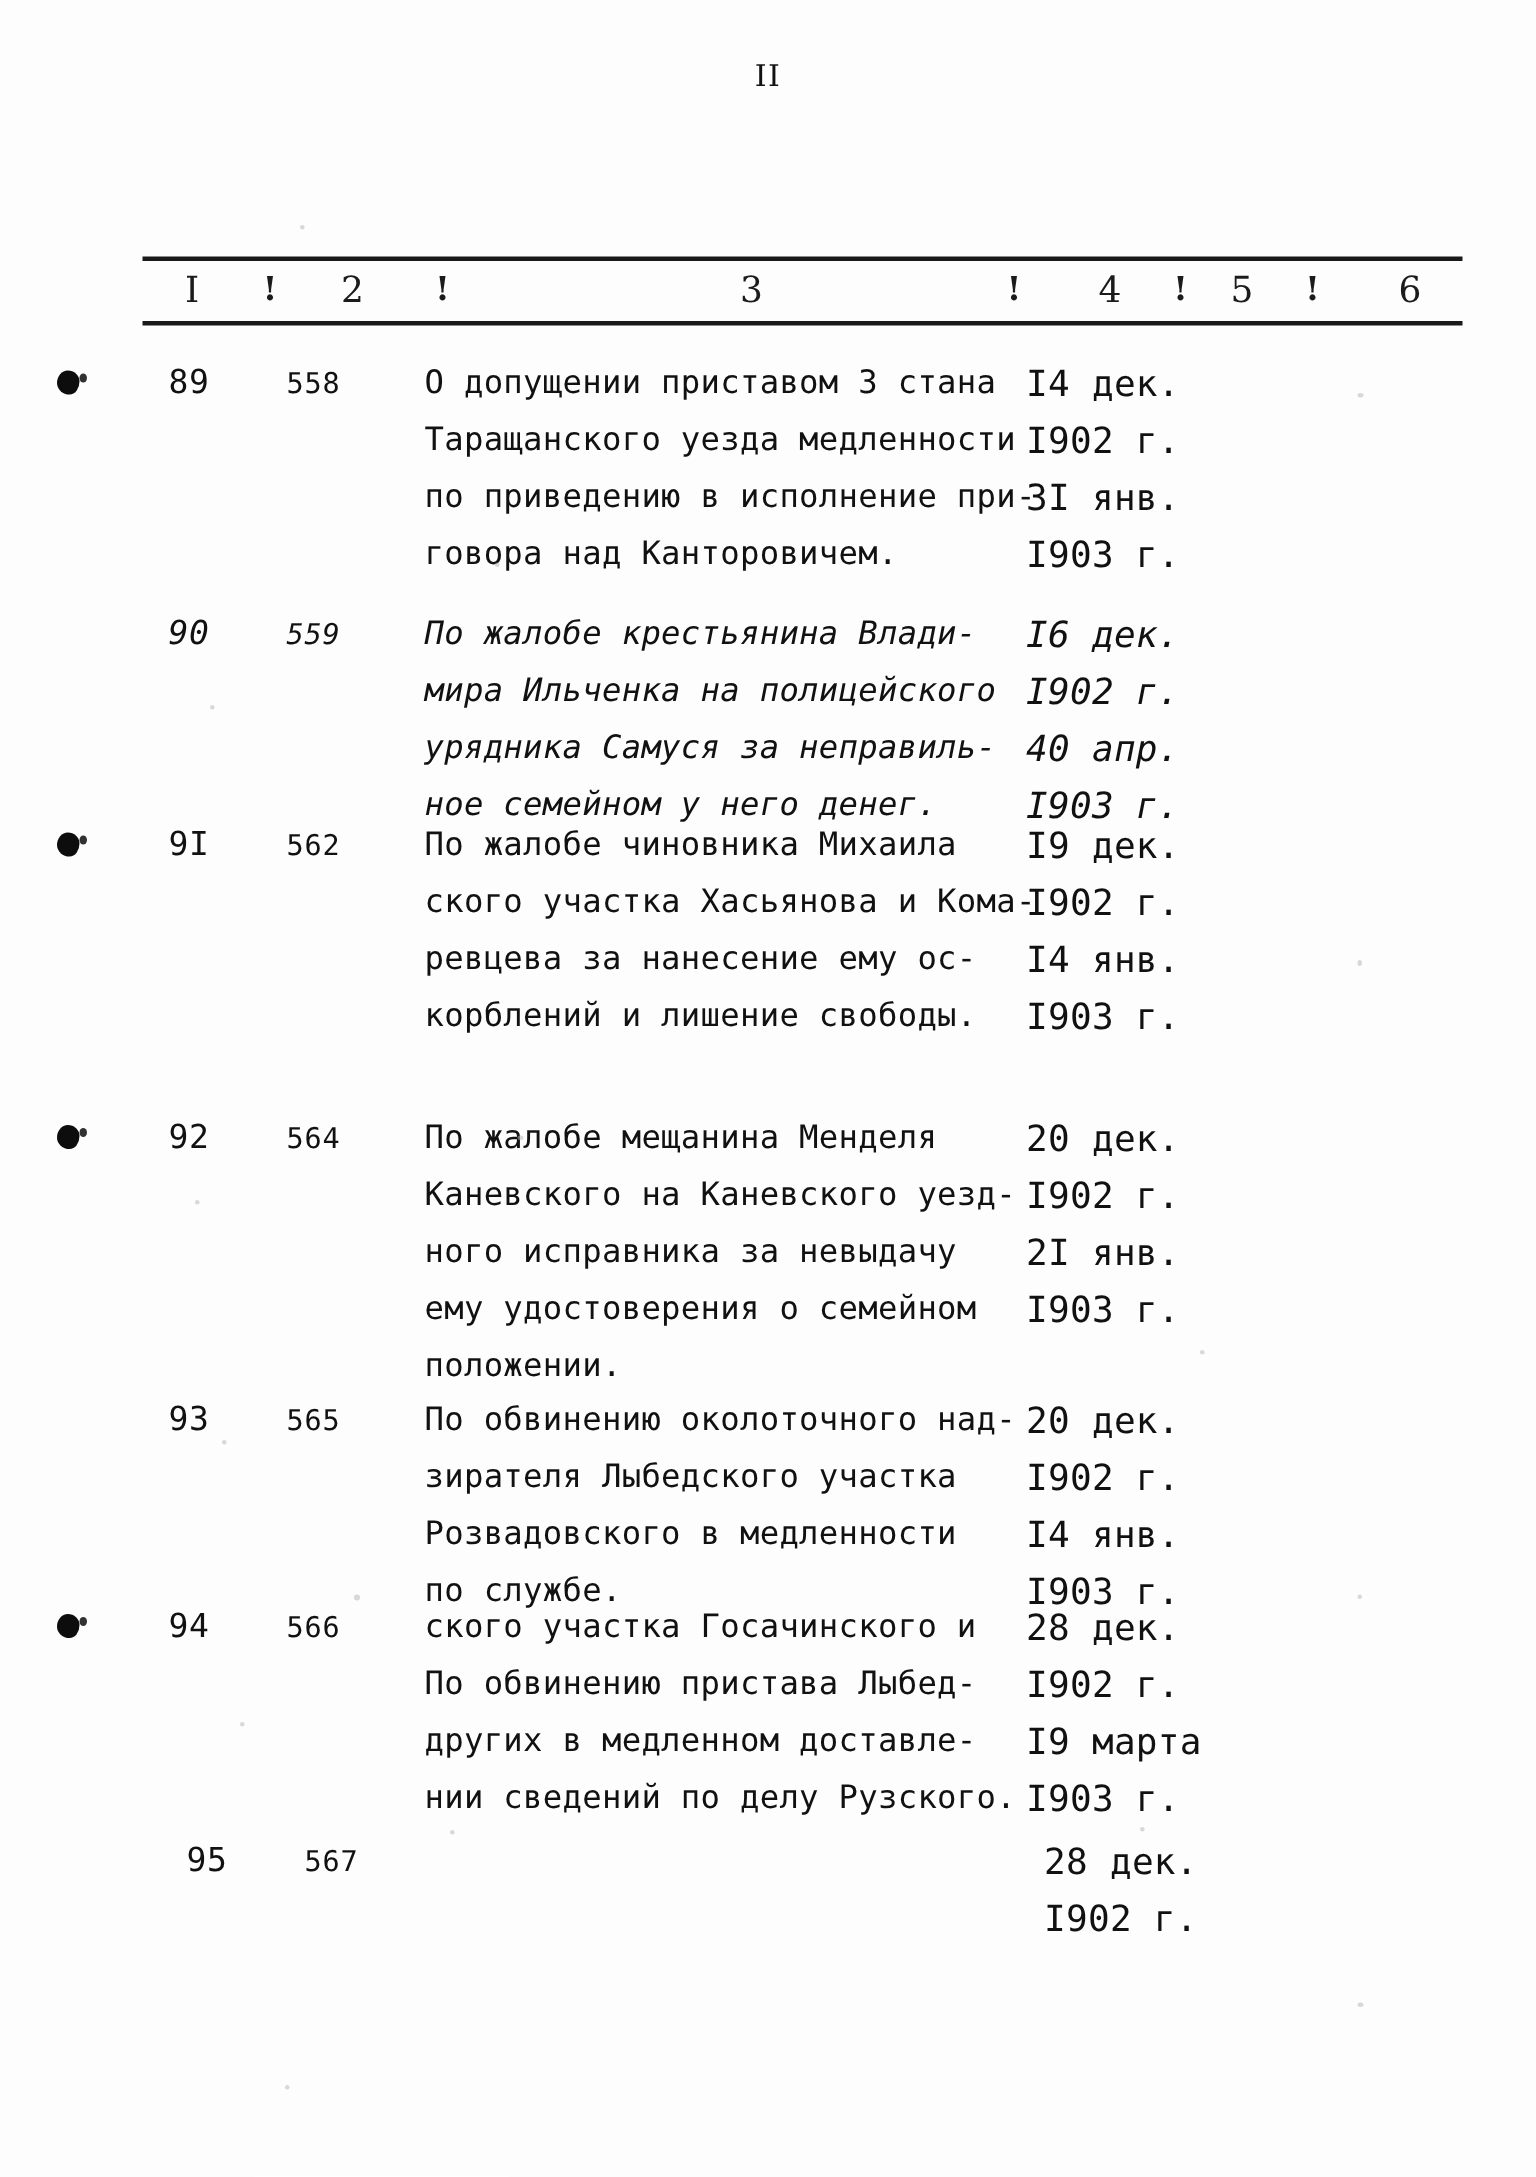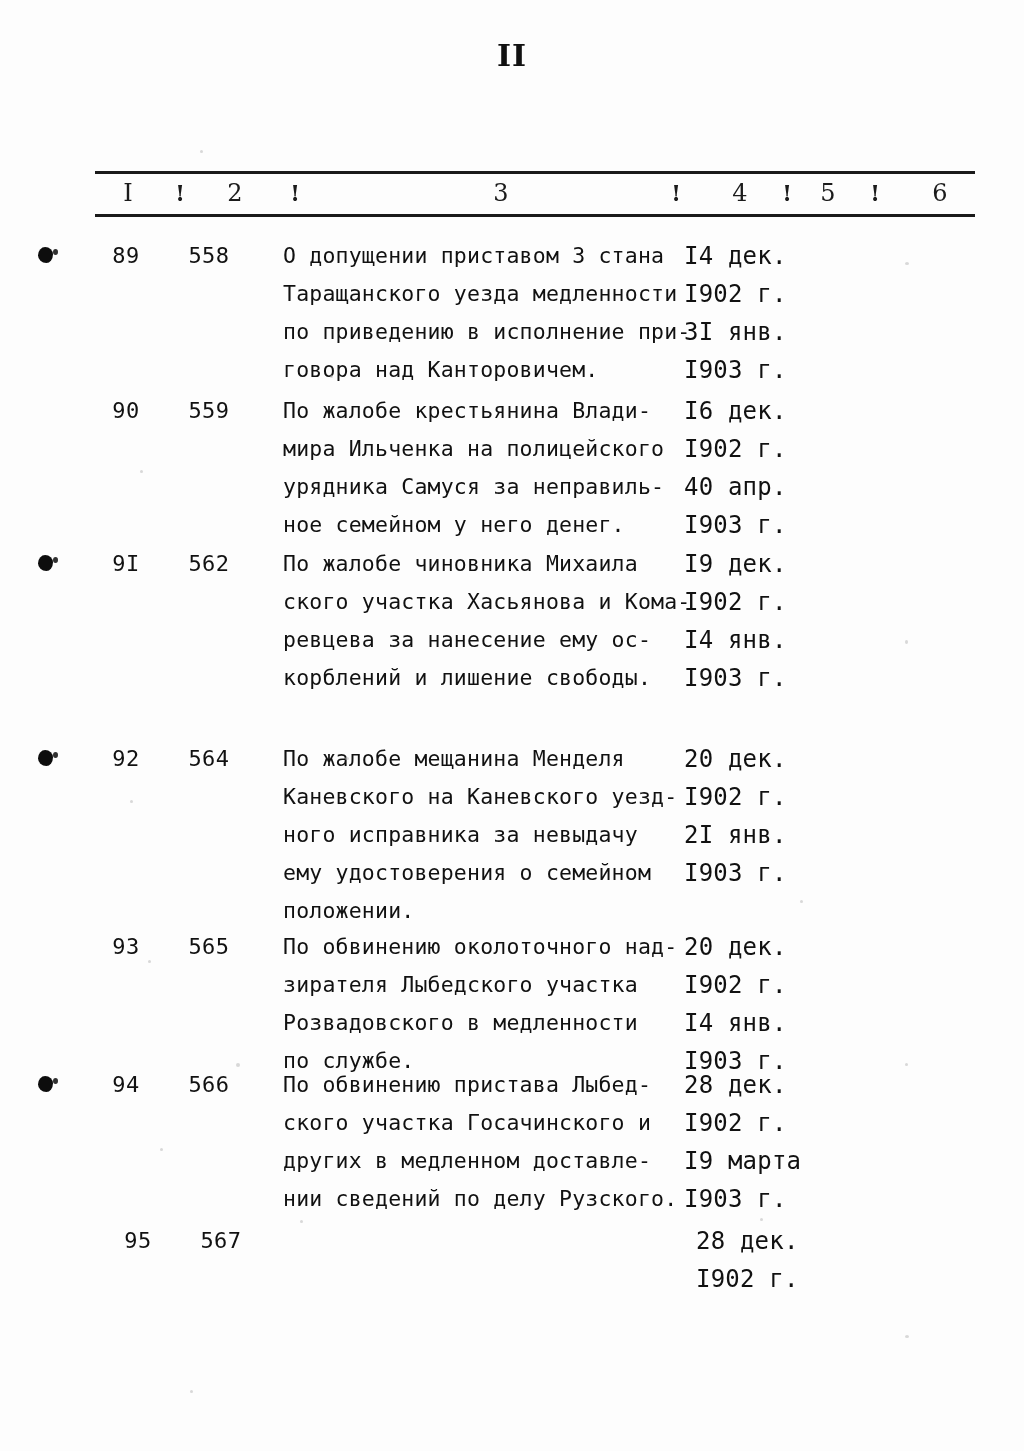--- a/index.html
+++ b/index.html
@@ -22,22 +22,22 @@
     background: #fdfdfd;
   }
 
   
   .page-number {
     position: absolute;
     top: 38px;
     left: 0;
     width: 1024px;
     text-align: center;
-    font-size: 30px;
-    font-weight: 700;
+    font-size: 20px;
+    font-weight: 400;
     letter-spacing: 1px;
     font-family: "DejaVu Serif", "Liberation Serif", serif;
   }
 
   
   .colhead {
     position: absolute;
     left: 95px;
     top: 171px;
     width: 880px;
@@ -78,21 +78,21 @@
     text-align: center;
     font-size: 22px;
     line-height: 38px;
     letter-spacing: 0.5px;
   }
   .c-code {
     position: absolute;
     left: 172px;
     width: 74px;
     text-align: center;
-    font-size: 22px;
+    font-size: 19px;
     line-height: 38px;
     letter-spacing: 0.5px;
   }
   .c-desc {
     position: absolute;
     left: 283px;
     width: 400px;
     font-size: 21.5px;
     line-height: 38px;
     letter-spacing: 0.2px;
@@ -168,21 +168,21 @@
           <span class="ln">по приведению в исполнение при-</span>
           <span class="ln">говора над Канторовичем.</span>
         </div>
         <div class="c-dates">
           <span class="ln">I4 дек.</span>
           <span class="ln">I902 г.</span>
           <span class="ln">3I янв.</span>
           <span class="ln">I903 г.</span>
         </div>
       </div>
-      <div class="row" style="top: 392px; height: 152px;">
+      <div class="row" style="top: 404px; height: 152px; font-style: italic;">
         <div class="c-num">90</div>
         <div class="c-code">559</div>
         <div class="c-desc">
           <span class="ln">По жалобе крестьянина Влади-</span>
           <span class="ln">мира Ильченка на полицейского</span>
           <span class="ln">урядника Самуся за неправиль-</span>
           <span class="ln">ное семейном у него денег.</span>
         </div>
         <div class="c-dates">
           <span class="ln">I6 дек.</span>
@@ -240,22 +240,22 @@
           <span class="ln">I902 г.</span>
           <span class="ln">I4 янв.</span>
           <span class="ln">I903 г.</span>
         </div>
       </div>
       <div class="row" style="top: 1066px; height: 152px;">
         <div class="blot" style="left: 38px; top: 10px;"></div>
         <div class="c-num">94</div>
         <div class="c-code">566</div>
         <div class="c-desc">
+          <span class="ln">ского участка Госачинского и</span>
           <span class="ln">По обвинению пристава Лыбед-</span>
-          <span class="ln">ского участка Госачинского и</span>
           <span class="ln">других в медленном доставле-</span>
           <span class="ln">нии сведений по делу Рузского.</span>
         </div>
         <div class="c-dates">
           <span class="ln">28 дек.</span>
           <span class="ln">I902 г.</span>
           <span class="ln">I9 марта</span>
           <span class="ln">I903 г.</span>
         </div>
       </div>

